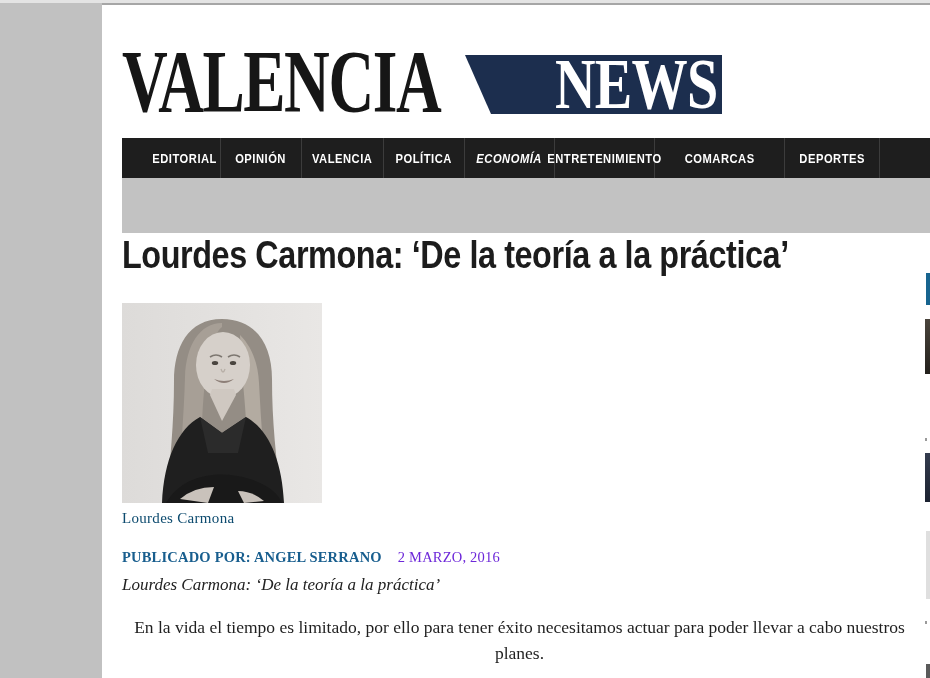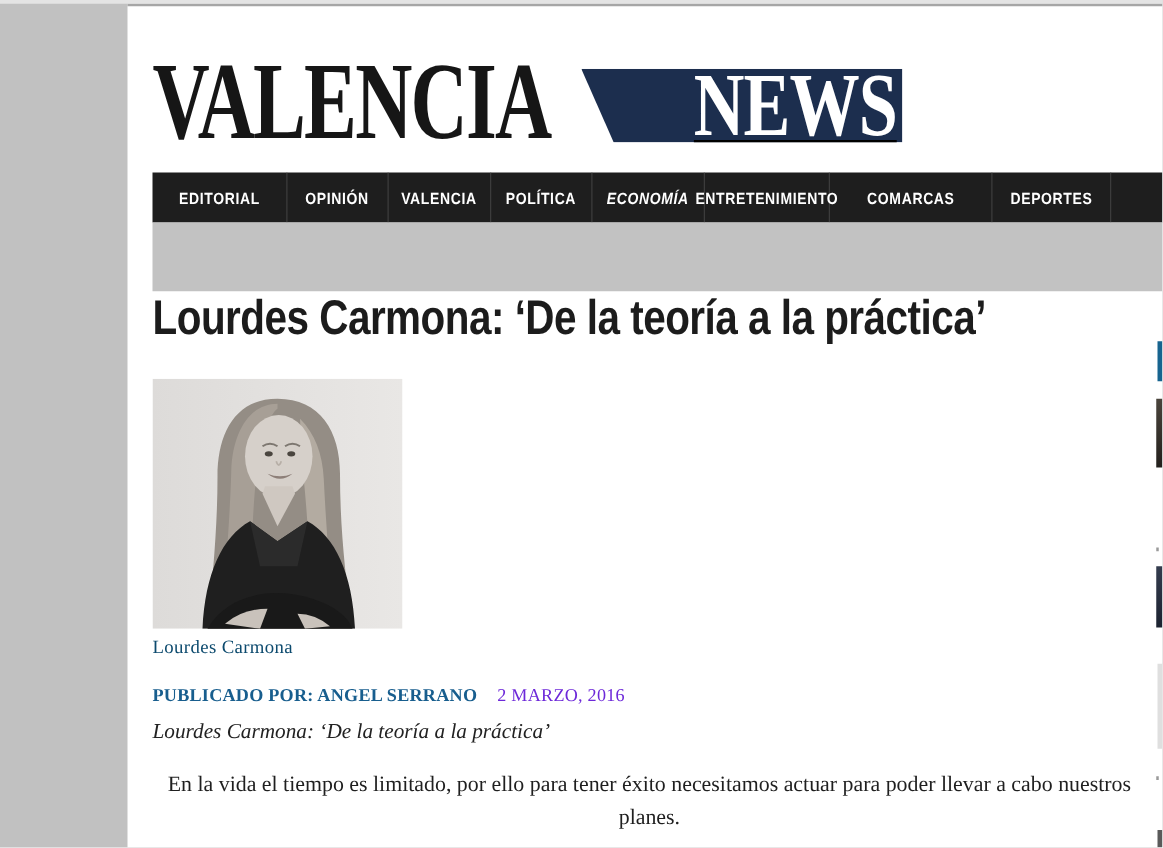--- a/index.html
+++ b/index.html
@@ -10,33 +10,33 @@
 
   .page { position:absolute; left:102px; top:3px; width:828px; height:675px;
           background:#ffffff; border-top:2px solid #a6a6a6; overflow:hidden; }
 
   
   .logo { position:absolute; left:20px; top:40px; width:620px; height:76px; cursor:pointer; }
   .logo-valencia { position:absolute; left:0; top:-14px; z-index:2;
       font-family:"Liberation Serif", serif; font-weight:bold; color:#161616;
       font-size:88px; letter-spacing:-2px; transform:scaleX(0.72); transform-origin:left top; white-space:nowrap; }
   .logo-newsbox { position:absolute; left:343px; top:10px; width:257px; height:59px; z-index:1;
-      clip-path:polygon(0 0, 100% 0, 100% 100%, 26px 100%); display:flex; align-items:center; justify-content:flex-end;text-decoration:underline; }
+      clip-path:polygon(0 0, 100% 0, 100% 100%, 26px 100%); display:flex; align-items:center; justify-content:flex-end; }
   .logo-news { font-family:"Liberation Serif", serif; font-weight:bold; color:#ffffff;
       font-size:72px; line-height:59px; letter-spacing:-1px; transform:scaleX(0.78); transform-origin:right center;
       padding-right:6px; white-space:nowrap; }
 
   
   .nav { position:absolute; left:20px; top:133px; width:808px; height:40px;
          display:flex; overflow:hidden; }
   .nav-item { height:40px; flex:0 0 auto; display:flex; align-items:center; justify-content:center;
       border-right:1px solid #3c3c3c; cursor:pointer; }
   .nav-item span { font-family:"Liberation Sans", sans-serif; font-weight:bold; font-size:13px;
       color:#ffffff; letter-spacing:0.6px; transform:scaleX(0.86); white-space:nowrap; }
-  .nav-item:nth-child(1){width:108px;} .nav-item:nth-child(2){width:81px;justify-content:center;}
+  .nav-item:nth-child(1){width:72px;margin-left:27px;} .nav-item:nth-child(2){width:81px;justify-content:center;}
   .nav-item:nth-child(3){width:82px;} .nav-item:nth-child(4){width:81px;}
   .nav-item:nth-child(5){width:90px;font-style:italic;} .nav-item:nth-child(6){width:100px;}
   .nav-item:nth-child(7){width:130px;justify-content:center;} .nav-item:nth-child(8){width:95px;}
   .nav-item:nth-child(9){width:90px;}
 
   .gray-band { position:absolute; left:20px; top:173px; width:808px; height:55px; background:#c2c2c2; }
 
   
   .headline { position:absolute; left:20px; top:228px;
       font-family:"Liberation Sans", sans-serif; font-weight:bold; font-size:39px; color:#1c1c1c;

